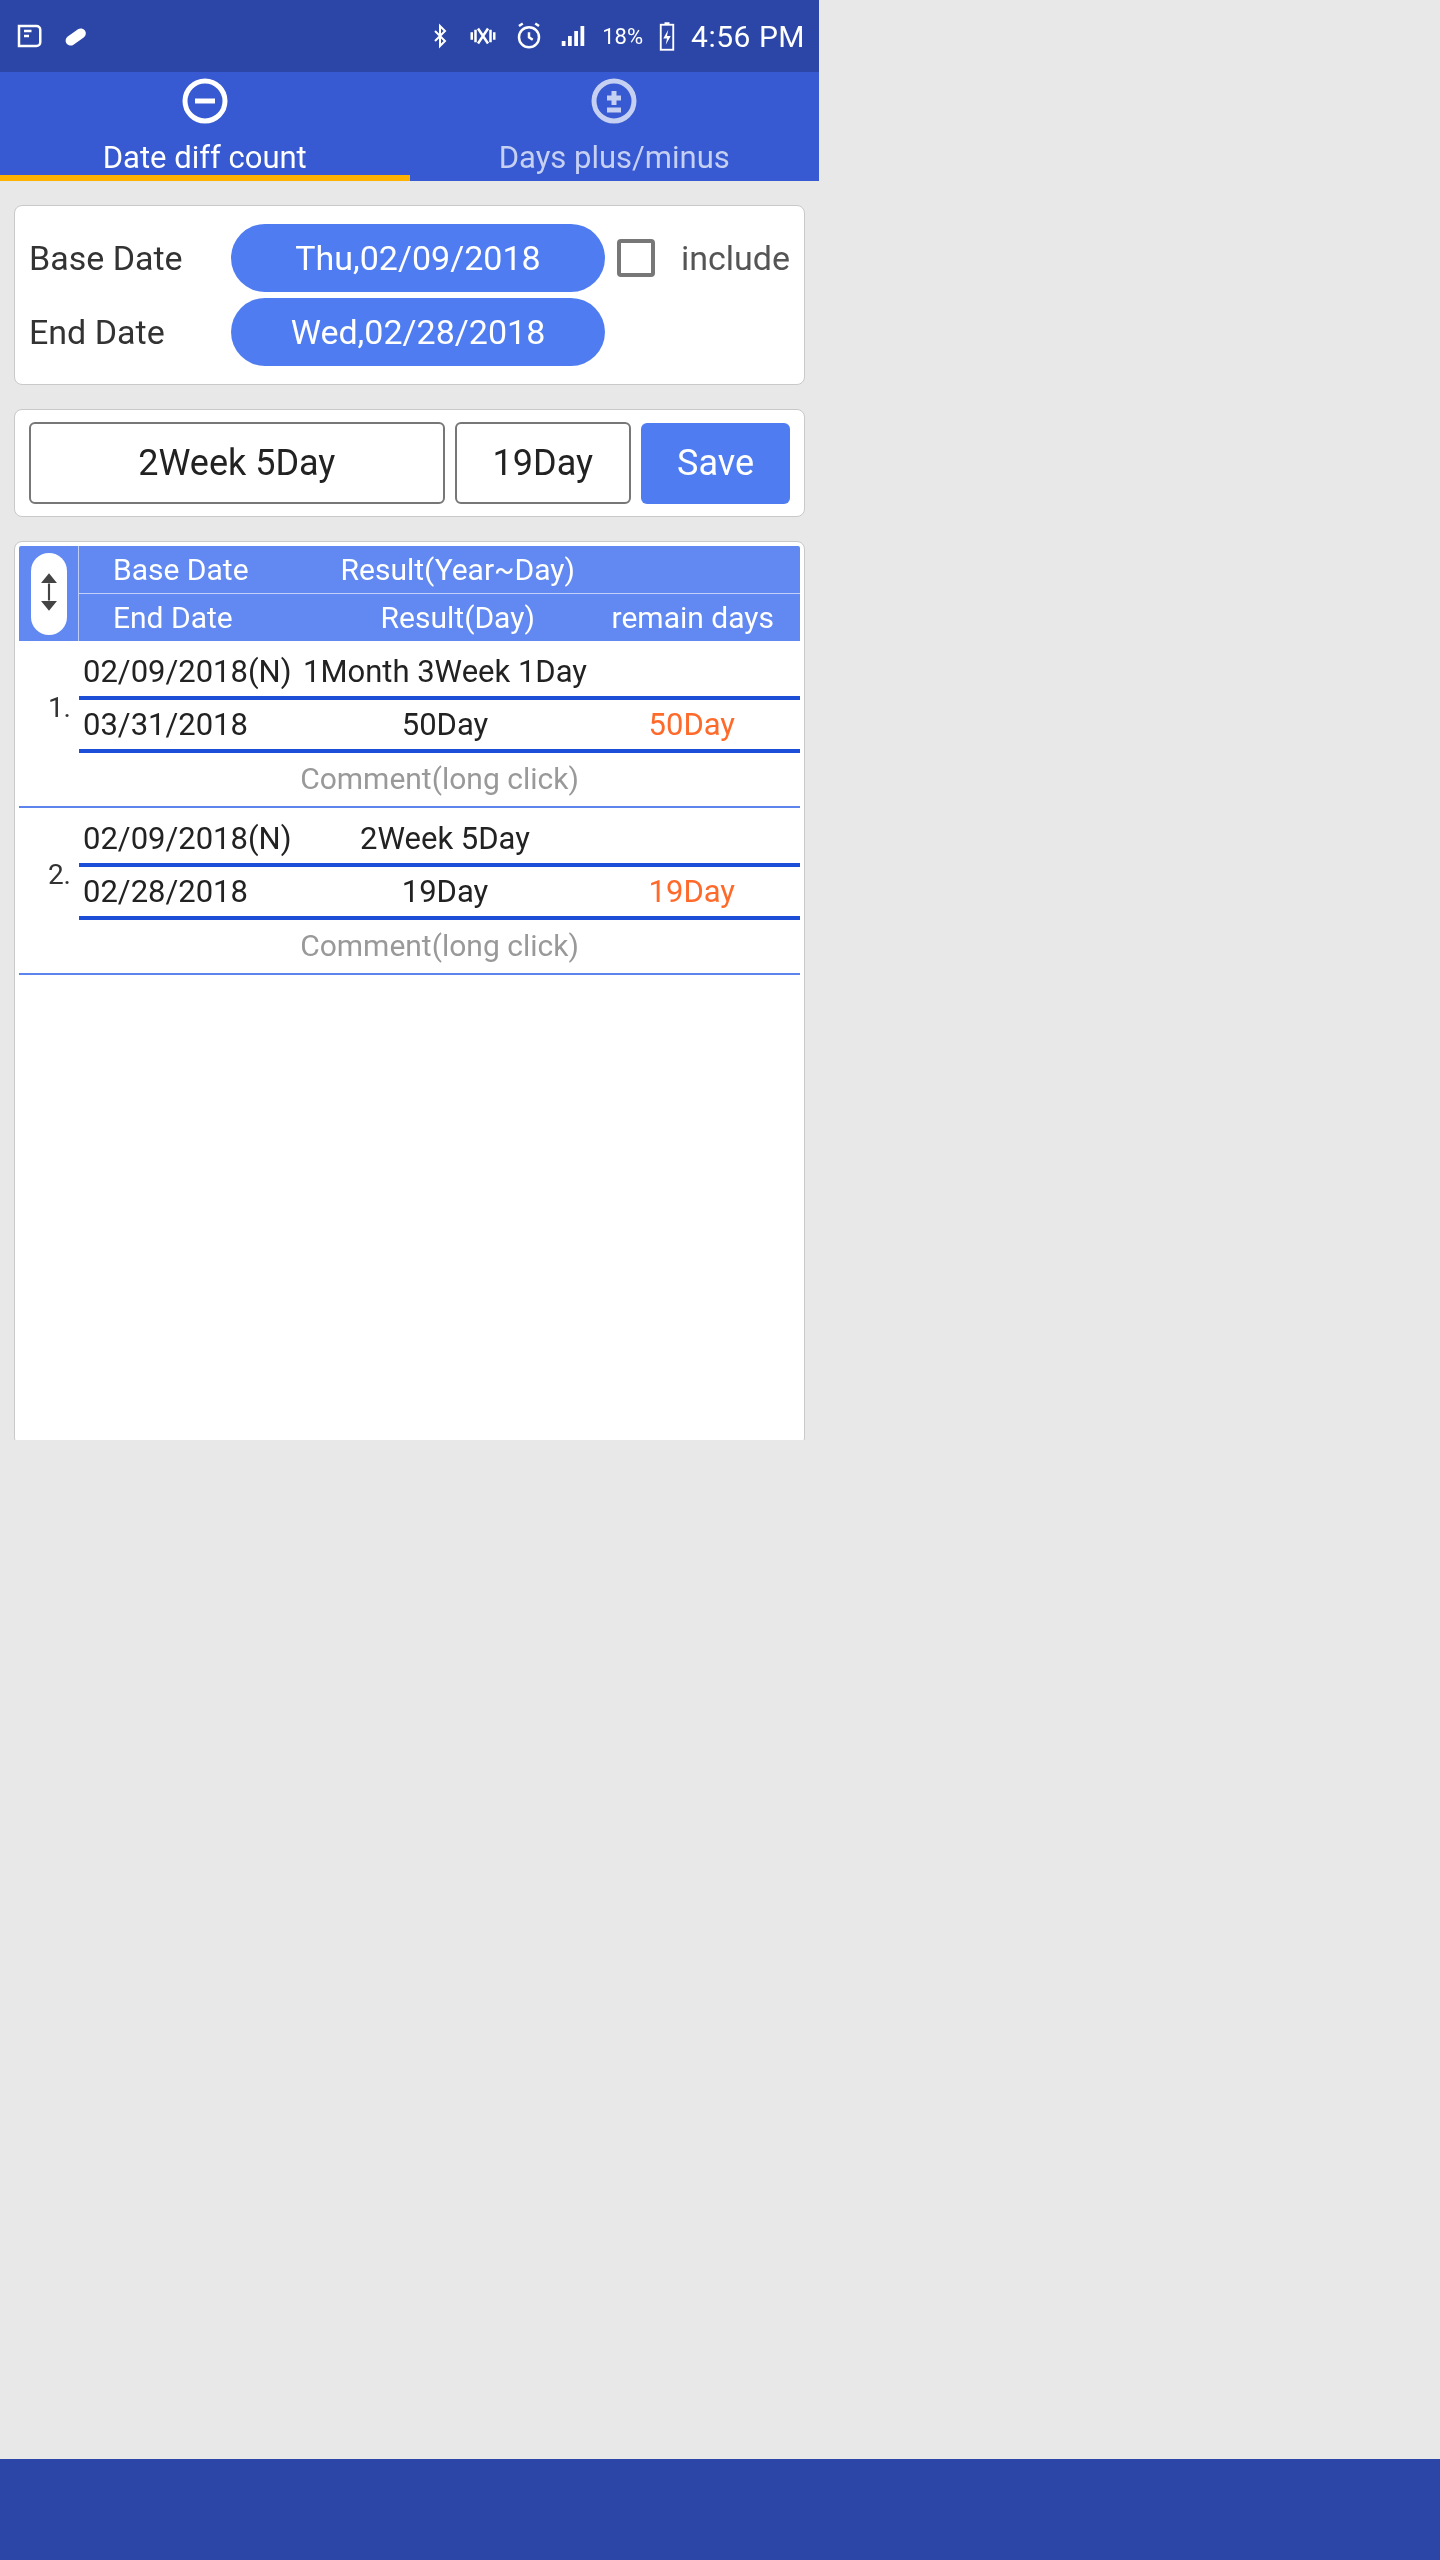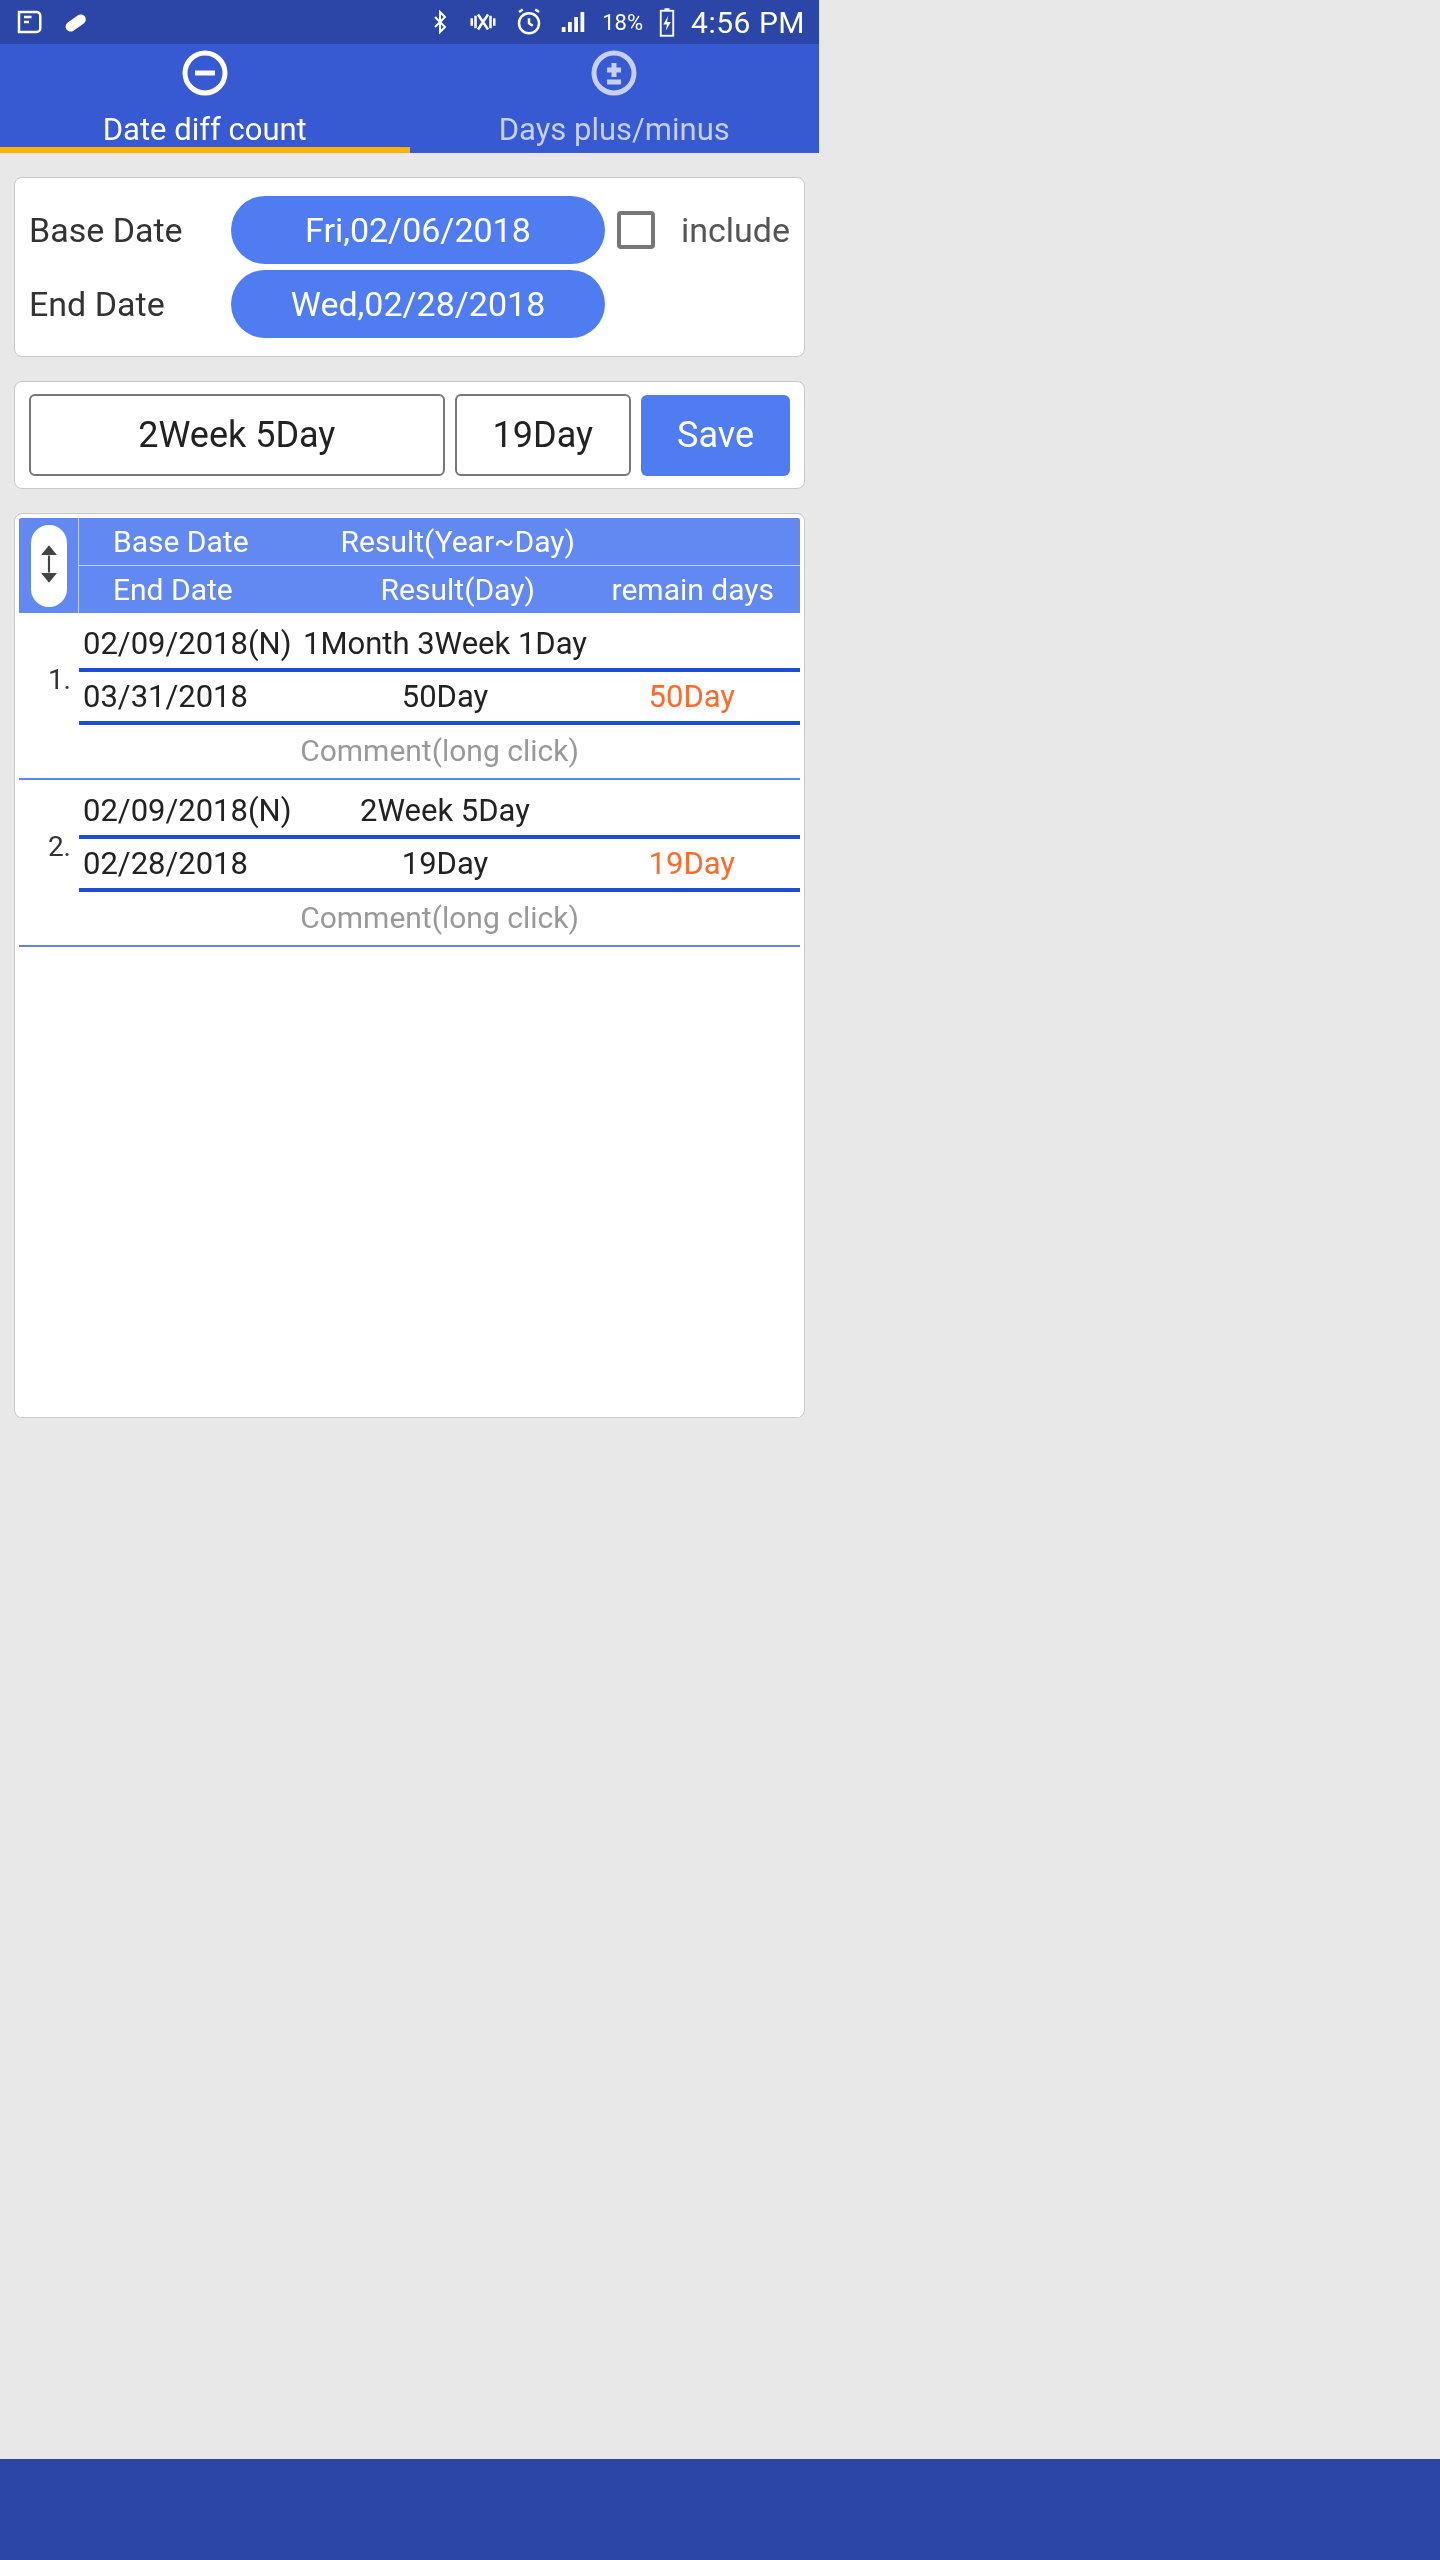--- a/index.html
+++ b/index.html
@@ -1,20 +1,20 @@
 <!DOCTYPE html>
 <html><head>
 <meta charset="utf-8">
 <style>
   * { margin:0; padding:0; box-sizing:border-box; font-family: Roboto, Arial, sans-serif; }
   body { width:819px; height:1440px; background:#e8e8e8; overflow:hidden; }
 
   
   .status-bar {
-    height:44px; background:#2b46a6; color:#fff;
+    height:72px; background:#2b46a6; color:#fff;
     display:flex; align-items:center; padding:0 14px;
     font-size:28px;
   }
   .status-left { display:flex; gap:16px; align-items:center; }
   .status-right { margin-left:auto; display:flex; gap:14px; align-items:center; }
   .status-right .pct { font-size:22px; }
   .status-right .time { font-size:30px; letter-spacing:0.5px; }
 
   .ico { display:inline-flex; align-items:center; justify-content:center; }
   .ico svg { fill:#fff; }
@@ -176,21 +176,21 @@
           <path d="M12 7v7M8.5 10.5h7M8.5 16.5h7"></path>
         </svg>
     </span>
     <span>Days plus/minus</span>
   </div>
 </div>
 
 <div class="card">
   <div class="date-row">
     <span class="date-label">Base Date</span>
-    <span class="date-pill">Fri,02/06/2018</span>
+    <span class="date-pill">Thu,02/09/2018</span>
     <div class="chk-wrap">
       <span class="chk"></span>
       <span class="chk-label">include</span>
     </div>
   </div>
   <div class="date-row">
     <span class="date-label">End Date</span>
     <span class="date-pill">Wed,02/28/2018</span>
   </div>
 </div>

